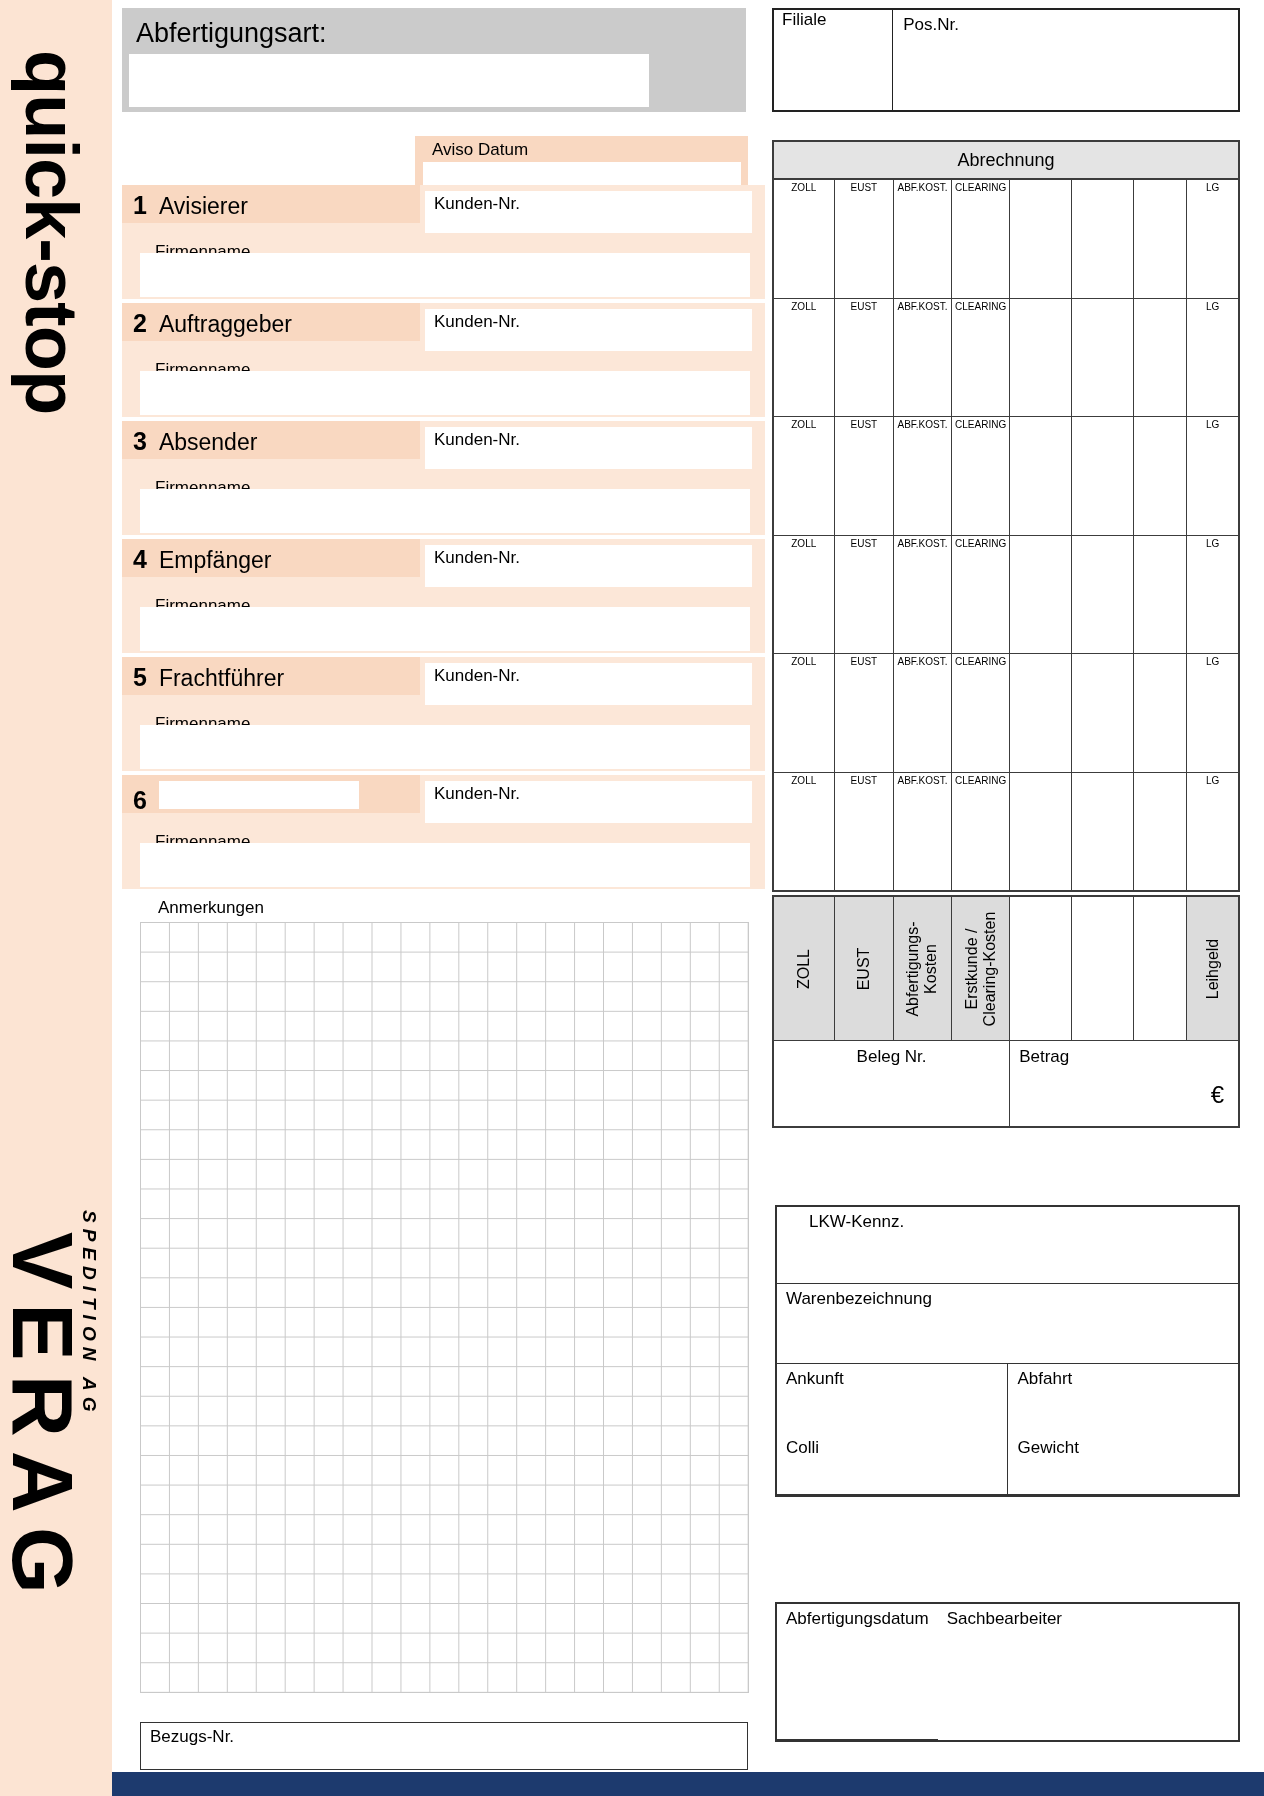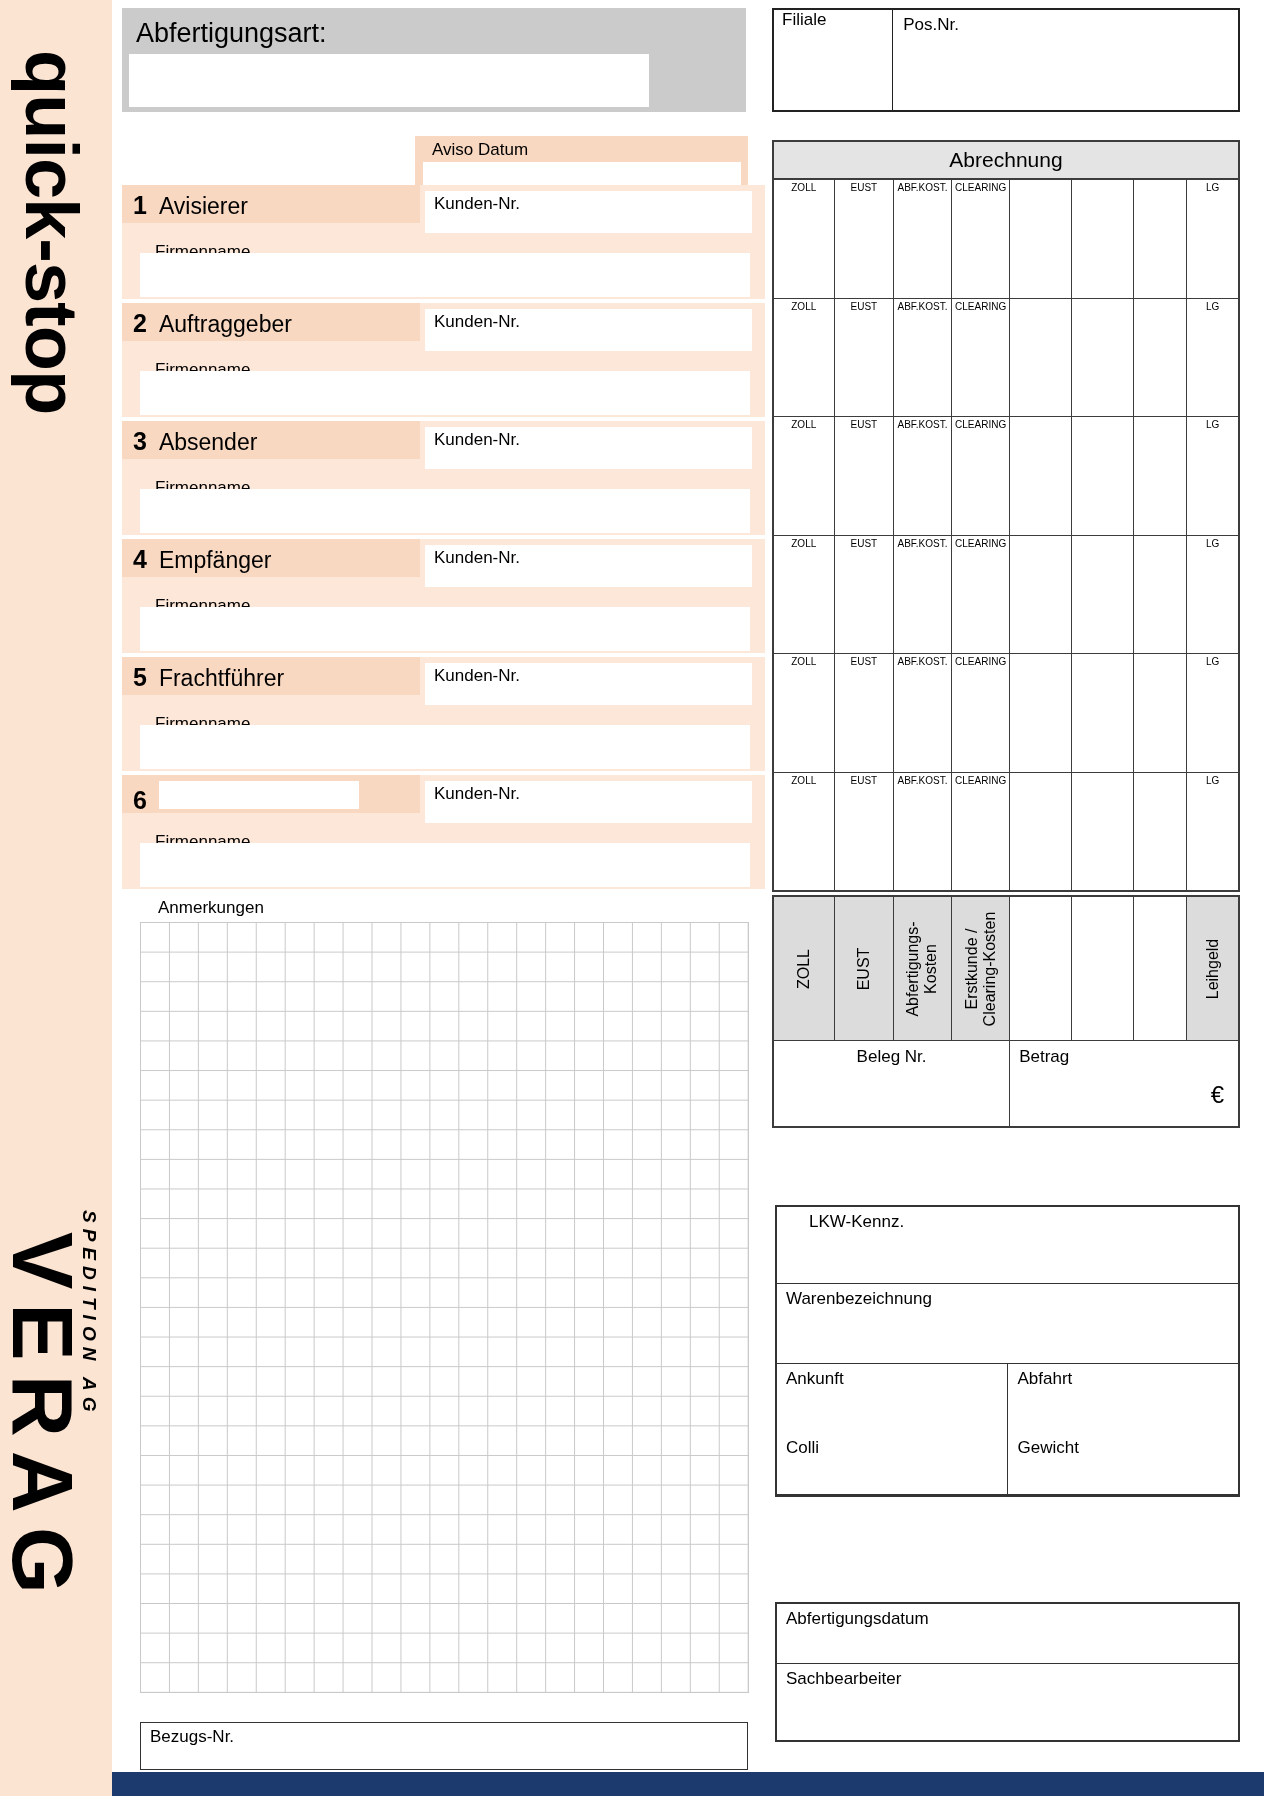--- a/index.html
+++ b/index.html
@@ -24,21 +24,21 @@
       border:2px solid #222;box-sizing:border-box;display:flex;}
   .filiale-cell{flex:112 0 0;border-right:1.5px solid #222;padding:0 8px;font-size:17px;}
   .posnr-cell{flex:356 0 0;padding:5px 10px;font-size:17px;}
 
   .aviso-strip{position:absolute;left:415px;top:136px;width:333px;height:54px;background:#f9d8c1;}
   .aviso-label{position:absolute;left:17px;top:4px;font-size:17px;}
   .aviso-input{position:absolute;left:8px;top:26px;width:318px;height:24px;background:#fff;}
 
   
   .abr-header{position:absolute;left:772px;top:140px;width:468px;height:40px;background:#e4e4e4;
-      border:2px solid #3c3c3c;box-sizing:border-box;text-align:center;font-size:21px;line-height:36px;}
+      border:2px solid #3c3c3c;box-sizing:border-box;text-align:center;font-size:18px;line-height:36px;}
   .abr-table{position:absolute;left:772px;top:180px;width:468px;height:712px;
       border:2px solid #3c3c3c;border-top:none;box-sizing:border-box;display:flex;flex-direction:column;}
   .abr-row{flex:1;display:flex;border-bottom:1.5px solid #3c3c3c;}
   .abr-row:last-child{border-bottom:none;}
   .abr-cell{position:relative;border-right:1.5px solid #3c3c3c;}
   .abr-cell:last-child{border-right:none;}
   .abr-hdr{display:block;text-align:center;font-size:10px;line-height:12px;padding-top:2px;
       white-space:nowrap;overflow:hidden;}
   .c0{flex:61 0 0}.c1{flex:60 0 0}.c2{flex:58 0 0}.c3{flex:59 0 0}
   .c4{flex:62 0 0}.c5{flex:62 0 0}.c6{flex:54 0 0}.c7{flex:52 0 0}
@@ -85,21 +85,21 @@
   .ship-r1{flex:0 0 77px;padding-left:32px;}
   .ship-r2{flex:0 0 80px;}
   .ship-split{display:flex;padding:0;}
   .ship-r3{flex:0 0 62px;}
   .ship-r4{flex:1;border-bottom:none;}
   .ship-cell-left{flex:233 0 0;border-right:1.5px solid #333;padding:5px 9px;box-sizing:border-box;}
   .ship-cell-right{flex:232 0 0;padding:5px 9px;box-sizing:border-box;}
 
   
   .proc-box{position:absolute;left:775px;top:1602px;width:465px;height:140px;
-      border:2px solid #333;box-sizing:border-box;display:flex;flex-direction:column;}
+      border:2px solid #333;box-sizing:border-box;display:flex;flex-direction:row;}
   .proc-r1{flex:0 0 60px;border-bottom:1.5px solid #333;padding:5px 9px;font-size:17px;box-sizing:border-box;}
   .proc-r2{flex:1;padding:5px 9px;font-size:17px;box-sizing:border-box;}
 
   
   .bezug-box{position:absolute;left:140px;top:1722px;width:608px;height:48px;
       border:1.5px solid #333;box-sizing:border-box;padding:4px 9px;font-size:17px;}
   .bottom-bar{position:absolute;left:112px;top:1772px;width:1152px;height:24px;background:#1d3a6e;}
 </style>
 </head>
 <body>

